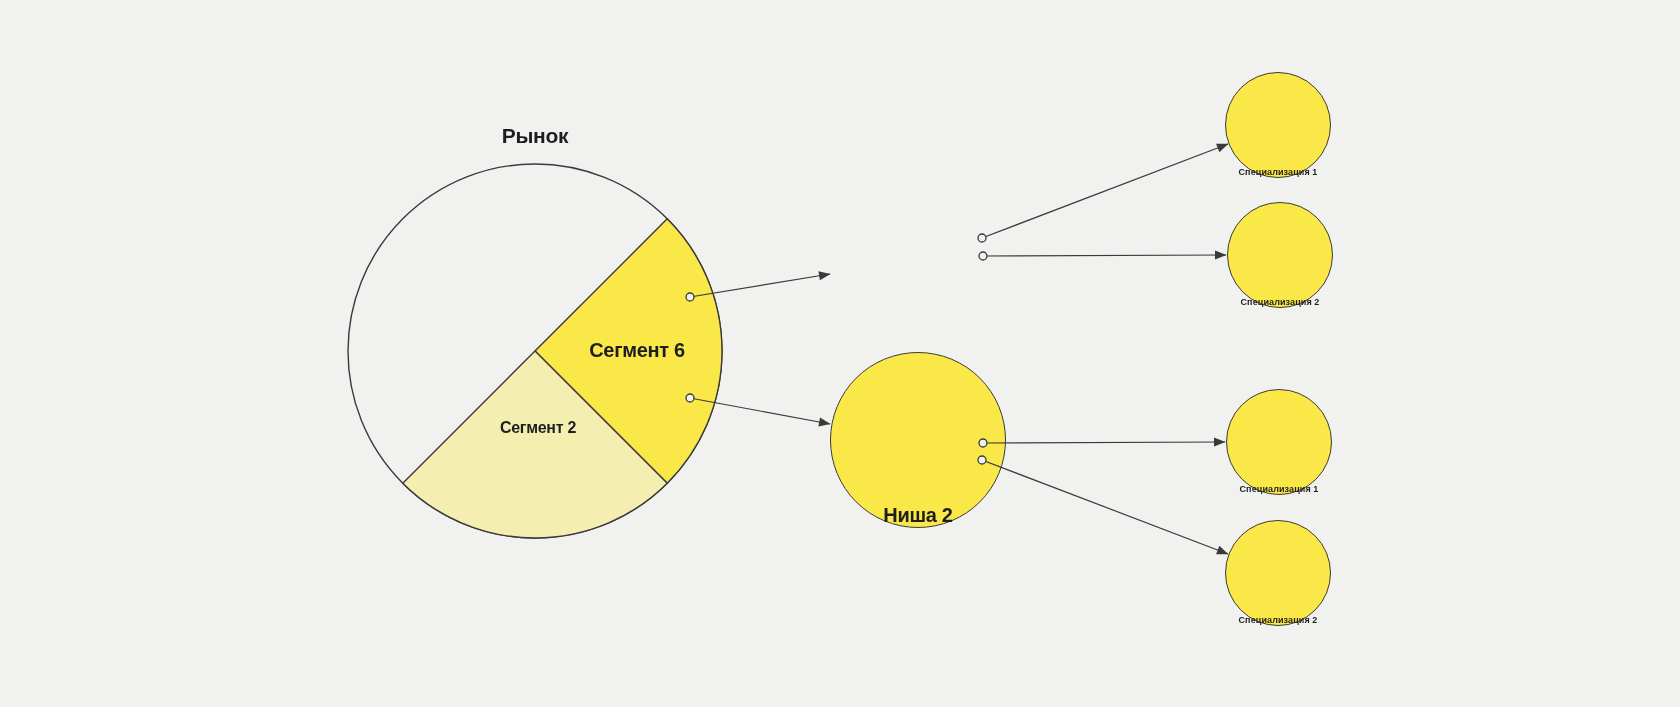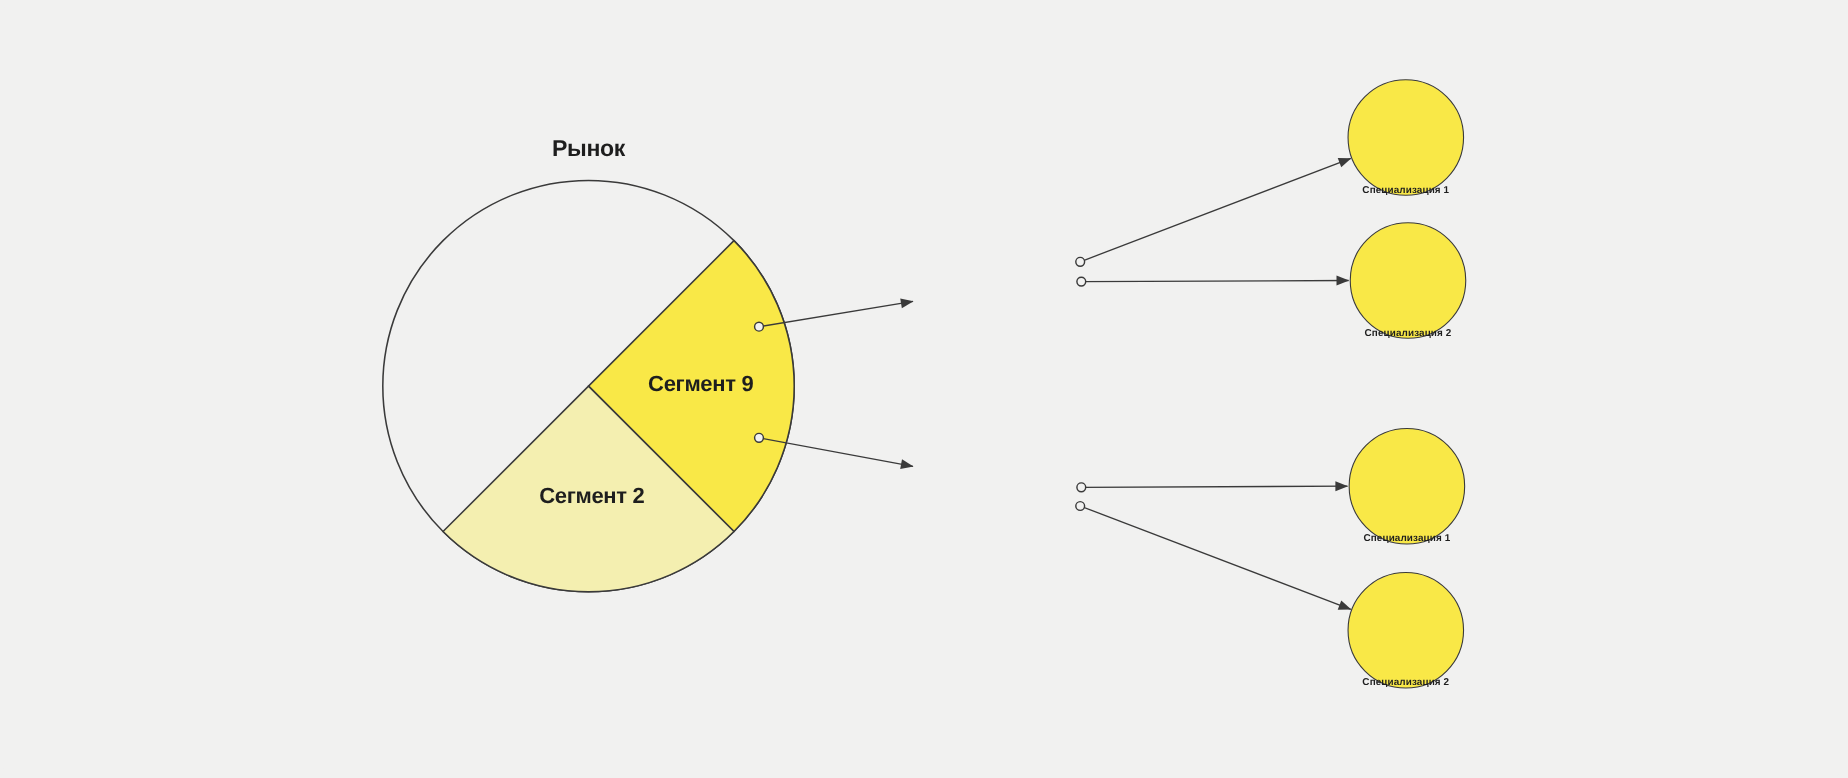--- a/index.html
+++ b/index.html
@@ -47,23 +47,26 @@
 
 <div id="board" style="width: 1680px; height: 707px; background: rgb(241, 241, 240);">
 
   <svg id="pie-svg" class="layer" width="1680" height="707" viewBox="0 0 1680 707">
       <circle cx="535" cy="351" r="187" fill="none" stroke="#3a3a3a" stroke-width="1.4"></circle>
       <path d="M 535 351 L 667.2289680818844 218.77103191811563 A 187 187 0 0 1 667.2289680818844 483.2289680818844 Z" fill="#f9e847" stroke="#3a3a3a" stroke-width="1.4" stroke-linejoin="round"></path>
       <path d="M 535 351 L 667.2289680818844 483.2289680818844 A 187 187 0 0 1 402.7710319181156 483.22896808188443 Z" fill="#f4efb0" stroke="#3a3a3a" stroke-width="1.4" stroke-linejoin="round"></path>
     </svg>
 
   <div class="float-label" style="left: 535px; top: 136px; font-size: 21px;">Рынок</div>
-  <div class="float-label" style="left: 637px; top: 350px; font-size: 20px;">Сегмент 9</div>
-  <div class="float-label" style="left: 538px; top: 452px; font-size: 20px;">Сегмент 2</div>
+  <div class="float-label" style="left: 637px; top: 350px; font-size: 20px;">Сегмент 6</div>
+  <div class="float-label" style="left: 538px; top: 428px; font-size: 16px;">Сегмент 2</div>
 
+  <div class="node" style="left: 830px; top: 352px; height: 176px; width: 176px; font-size: 20px;">
+    <span class="node-label">Ниша 2</span>
+  </div>
   <div class="node small" style="left: 1225px; top: 72px; height: 106px; width: 106px; font-size: 9px;">
     <span class="node-label">Специализация 1</span>
   </div>
   <div class="node small" style="left: 1227px; top: 202px; height: 106px; width: 106px; font-size: 9px;">
     <span class="node-label">Специализация 2</span>
   </div>
   <div class="node small" style="left: 1226px; top: 389px; height: 106px; width: 106px; font-size: 9px;">
     <span class="node-label">Специализация 1</span>
   </div>
   <div class="node small" style="left: 1225px; top: 520px; height: 106px; width: 106px; font-size: 9px;">

